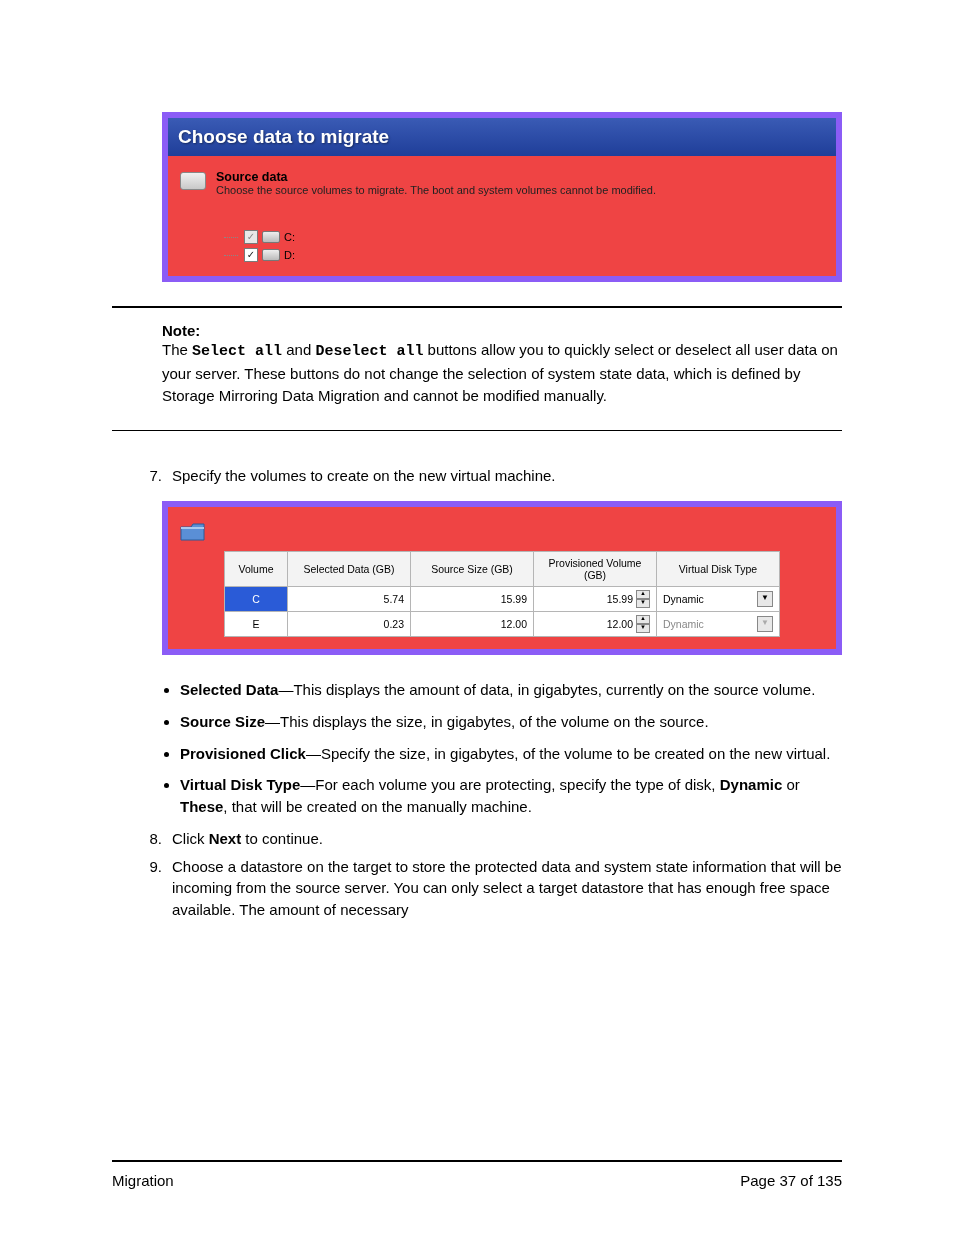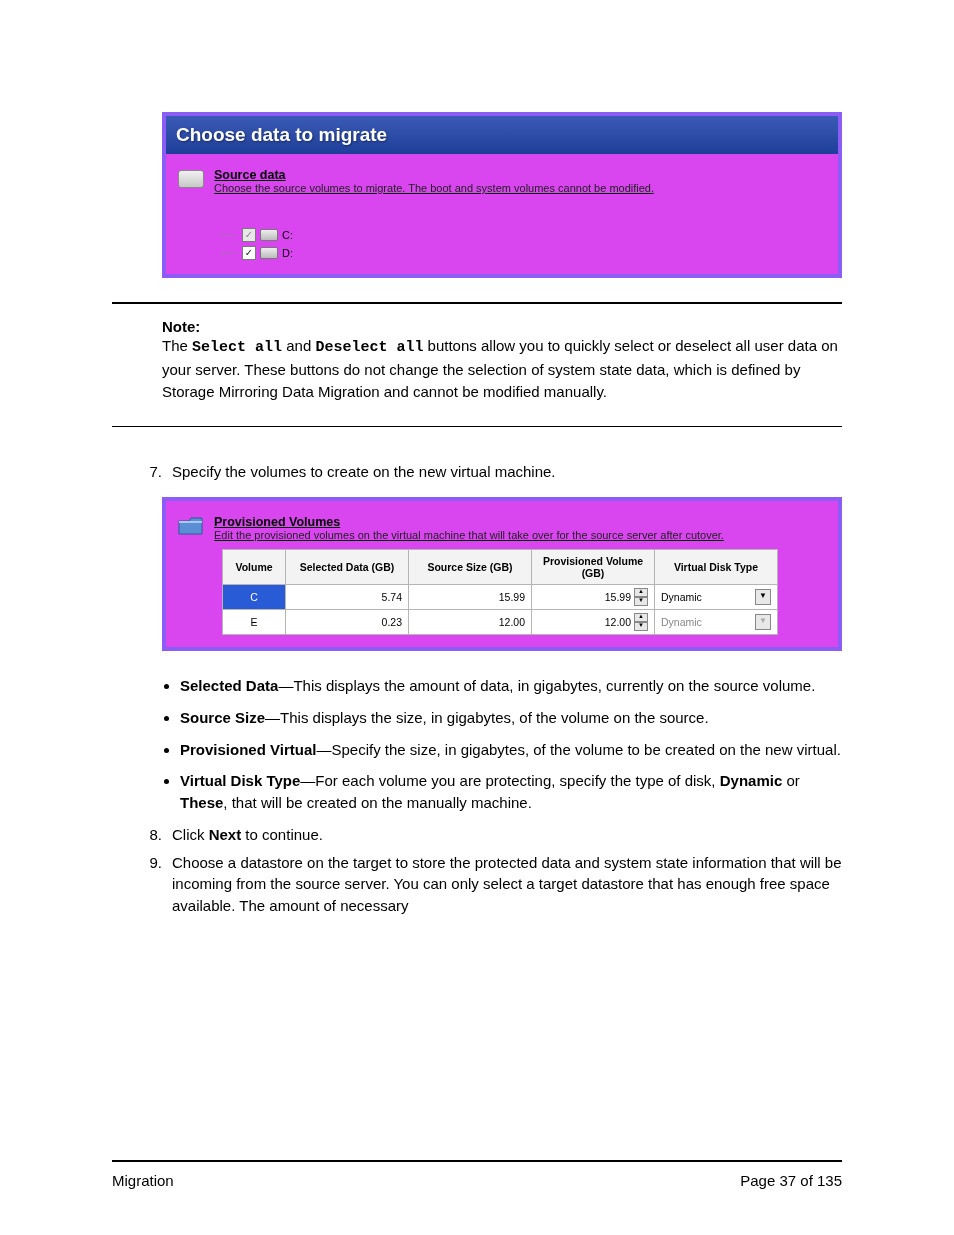--- a/index.html
+++ b/index.html
@@ -11,36 +11,36 @@
     background: #fff;
   }
   .page {
     width: 954px;
     height: 1235px;
     box-sizing: border-box;
     padding: 112px 112px 40px 112px;
     position: relative;
   }
   .panel {
-    border: 4px solid #8b5cf6;
-    background: #d946ef;
+    border: 6px solid #8b5cf6;
+    background: #ef4444;
     margin-left: 50px;
     margin-bottom: 24px;
   }
   .panel-header {
     background: linear-gradient(#3a5bb5, #1f3e99);
     color: #fff;
     font-family: Verdana, Geneva, sans-serif;
     font-size: 19px;
     font-weight: bold;
     padding: 8px 10px;
     text-shadow: 1px 1px 2px rgba(0,0,0,.4);
   }
   .panel-body { padding: 14px 12px 12px 12px; }
-  .section-row { display:flex; align-items:flex-start; gap:10px;text-decoration:underline; }
+  .section-row { display:flex; align-items:flex-start; gap:10px; }
   .section-title { font-weight:bold; font-size:12.5px; font-family:Tahoma, Arial, sans-serif; }
   .section-desc  { font-size:11px; font-family:Tahoma, Arial, sans-serif; color:#222;text-align:right; }
   .drive-icon {
     width:24px; height:16px; border:1px solid #888; border-radius:3px;
     background:linear-gradient(#f0f0f0,#c8c8c8);
     display:inline-block; flex-shrink:0; margin-top:2px;
   }
   .vol-tree { margin-top:32px; margin-left:44px; }
   .tree-row { display:flex; align-items:center; gap:4px; font-size:11px; font-family:Tahoma,Arial,sans-serif; line-height:18px; position:relative; }
   .tree-row::before { content:""; width:14px; border-top:1px dotted #888; display:inline-block; margin-right:2px; }
@@ -62,21 +62,21 @@
   .step-row  { display:flex; margin-bottom:6px; line-height:1.45; }
   .step-num  { width:50px; text-align:right; padding-right:10px; flex-shrink:0; }
   .step-body { flex:1; }
   .sub-bullets { list-style:disc; padding-left:20px; margin:1px 0 8px 48px; }
   .sub-bullets li { margin-bottom:10px; line-height:1.45; }
   .inline-strong { font-weight:bold; }
 
   
   .prov-table { border-collapse:collapse; margin:8px 0 0 44px; font-size:10.5px; font-family:Tahoma,Arial,sans-serif; background:#fff; }
   .prov-table th, .prov-table td { border:1px solid #b5b5b5; padding:3px 6px; }
-  .prov-table th { background:#f3f3f3; font-weight:bold; text-align:center; height:28px; }
+  .prov-table th { background:#f3f3f3; font-weight:normal; text-align:center; height:28px; }
   .prov-table td { text-align:right; height:16px; }
   .prov-table td.vol-cell { text-align:center; }
   .prov-table td.vol-cell.selected { background:#2a5bd7; color:#fff; }
   .spin-cell { display:flex; align-items:center; justify-content:flex-end; gap:3px; }
   .spin-btns { display:flex; flex-direction:column; }
   .spin-btn { width:12px; height:7px; border:1px solid #888; background:#e8e8e8; font-size:6px; line-height:5px; text-align:center; }
   .dd-cell  { display:flex; align-items:center; justify-content:space-between; gap:4px; }
   .dd-btn   { width:14px; height:14px; border:1px solid #888; background:#e8e8e8; font-size:8px; line-height:12px; text-align:center; }
 
   .footer { position:absolute; bottom:46px; left:112px; right:112px; border-top:2px solid #000; padding-top:10px; display:flex; justify-content:space-between; font-size:15px;align-items:center; }
@@ -131,24 +131,20 @@
 
   <div class="panel">
     <div class="panel-body">
       <div class="section-row">
         <span class="folder-icon">
           <svg viewBox="0 0 26 22">
               <path fill="#5a8fd6" stroke="#2a5b9a" d="M1 6h10l2-3h11v16H1z"></path>
               <path fill="#a9c9ef" d="M1 6h23v2H1z"></path>
             </svg>
         </span>
-        <div>
-          <div class="section-title">Provisioned Volumes</div>
-          <div class="section-desc">Edit the provisioned volumes on the virtual machine that will take over for the source server after cutover.</div>
-        </div>
       </div>
       <table class="prov-table">
         <tbody>
             <tr>
           <th style="width:50px">Volume</th>
           <th style="width:110px">Selected Data (GB)</th>
           <th style="width:110px">Source Size (GB)</th>
           <th style="width:110px">Provisioned Volume (GB)</th>
           <th style="width:110px">Virtual Disk Type</th>
         </tr>
@@ -193,21 +189,21 @@
           </td>
         </tr>
       </tbody>
         </table>
     </div>
   </div>
 
   <ul class="sub-bullets">
     <li><span class="inline-strong">Selected Data</span><span>—This displays the amount of data, in gigabytes, currently on the source volume.</span></li>
     <li><span class="inline-strong">Source Size</span><span>—This displays the size, in gigabytes, of the volume on the source.</span></li>
-    <li><span class="inline-strong">Provisioned Virtual</span><span>—Specify the size, in gigabytes, of the volume to be created on the new virtual.</span></li>
+    <li><span class="inline-strong">Provisioned Click</span><span>—Specify the size, in gigabytes, of the volume to be created on the new virtual.</span></li>
     <li><span class="inline-strong">Virtual Disk Type</span><span>—For each volume you are protecting, specify the type of disk, </span><span class="inline-strong">Dynamic</span><span> or </span><span class="inline-strong">These</span><span>, that will be created on the manually machine.</span></li>
   </ul>
 
   <div class="step-row">
     <div class="step-num">8.</div>
     <div class="step-body"><span>Click </span><b>Next</b><span> to continue.</span></div>
   </div>
 
   <div class="step-row">
     <div class="step-num">9.</div>

